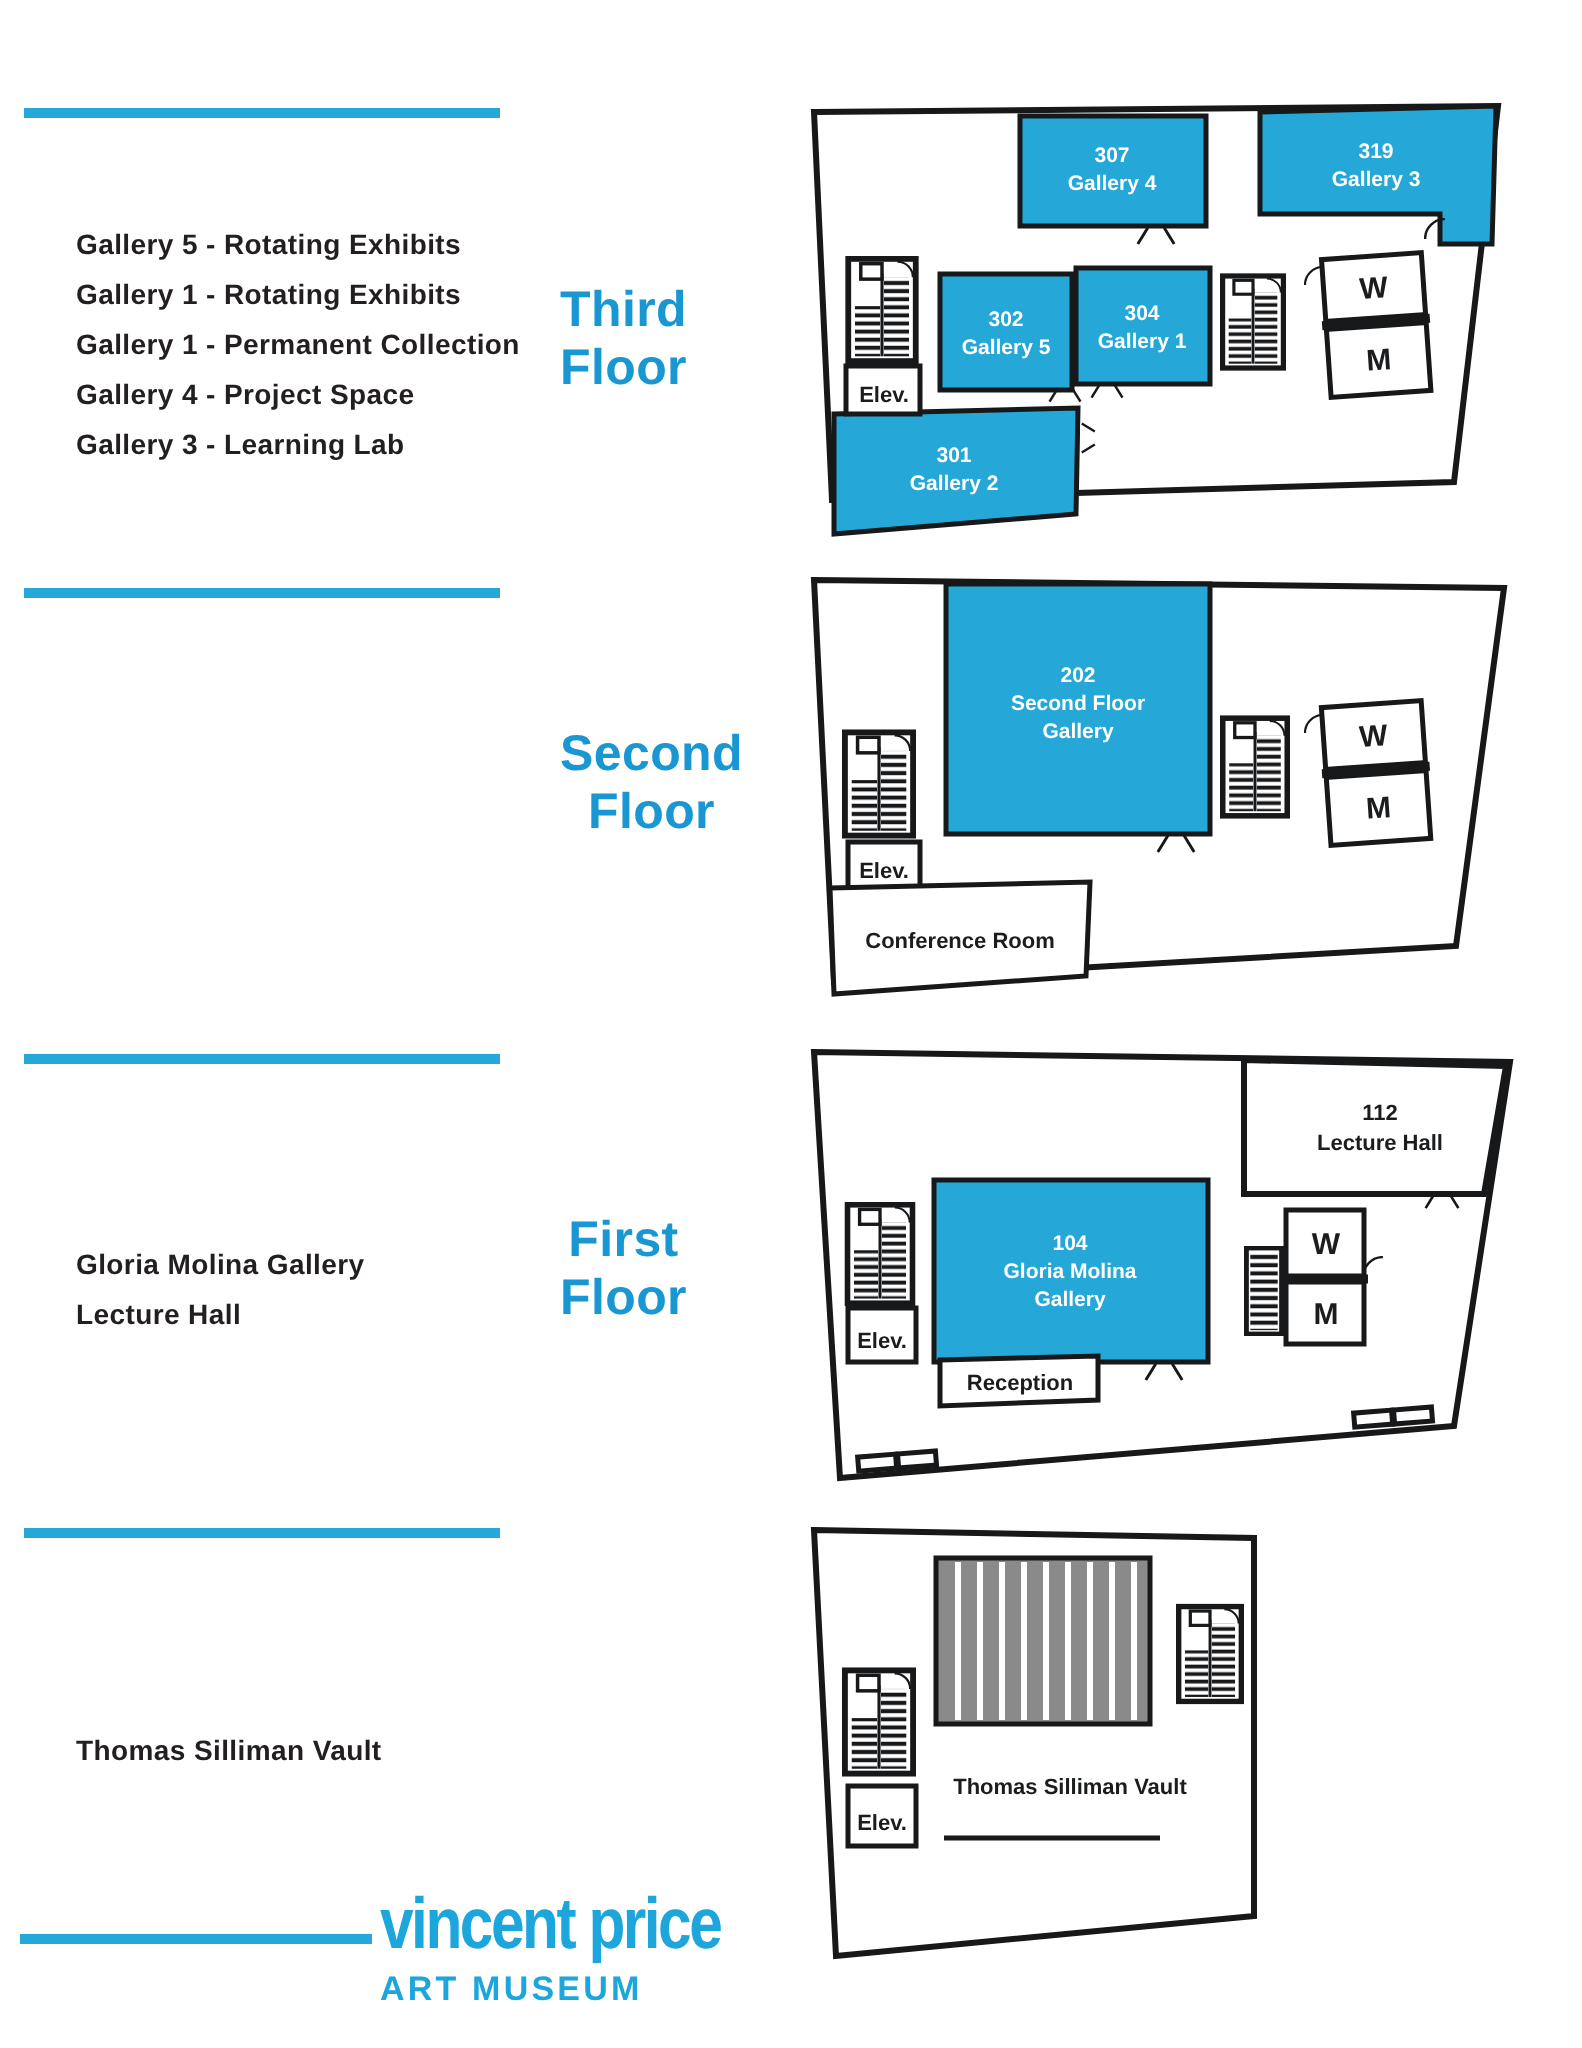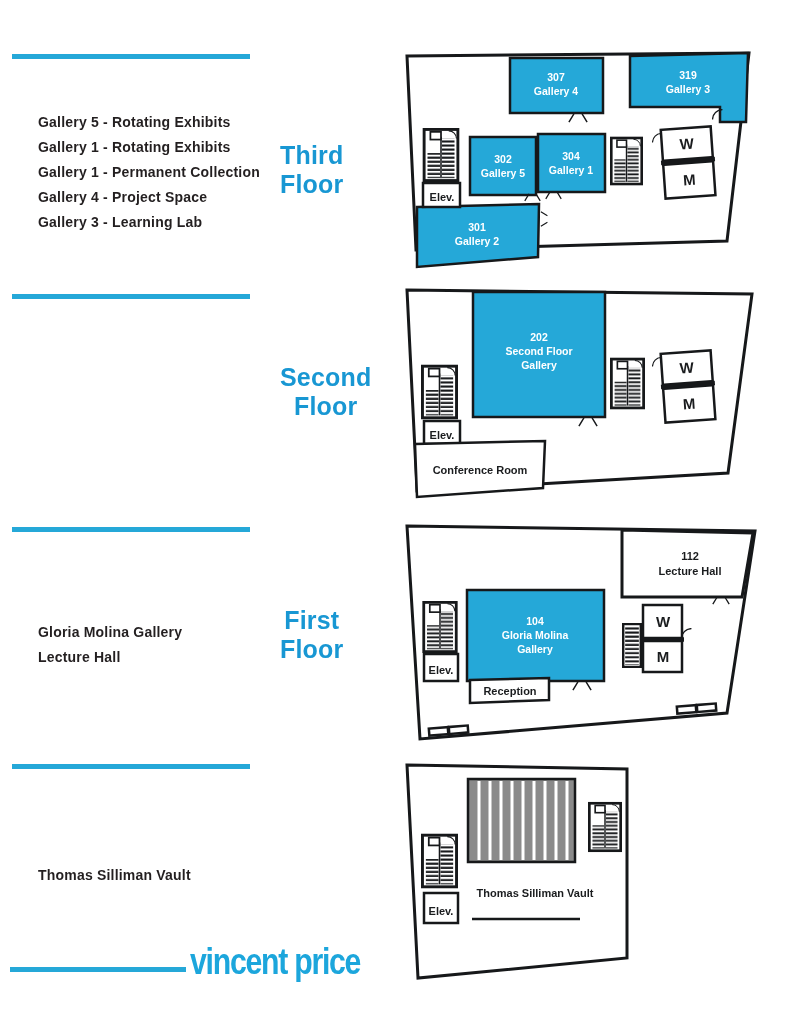--- a/index.html
+++ b/index.html
@@ -63,20 +63,21 @@
     <div>Floor</div>
   </div>
   <div class="floor-label" style="top:606px">
     <div>First</div>
     <div>Floor</div>
   </div>
 
   <div class="logo-line"></div>
   <div class="logo">
     <div class="logo-main">vincent price</div>
+    <div class="logo-sub">ART MUSEUM</div>
   </div>
 
   <svg style="position:absolute;left:400px;top:40px" width="391" height="945" viewBox="400 40 391 945" xmlns="http://www.w3.org/2000/svg">
     <defs>
       <pattern id="hatch" patternUnits="userSpaceOnUse" width="4.2" height="4.2">
         <line x1="0" y1="1.4" x2="4.2" y2="1.4" stroke="#16181a" stroke-width="2.1"></line>
       </pattern>
       <symbol id="sym-stairs" viewBox="0 0 38 56">
         <rect x="1.5" y="1.5" width="35" height="53" fill="#fff" stroke="#16181a" stroke-width="3"></rect>
         <rect x="5" y="26" width="13" height="26" fill="url(#hatch)"></rect>

